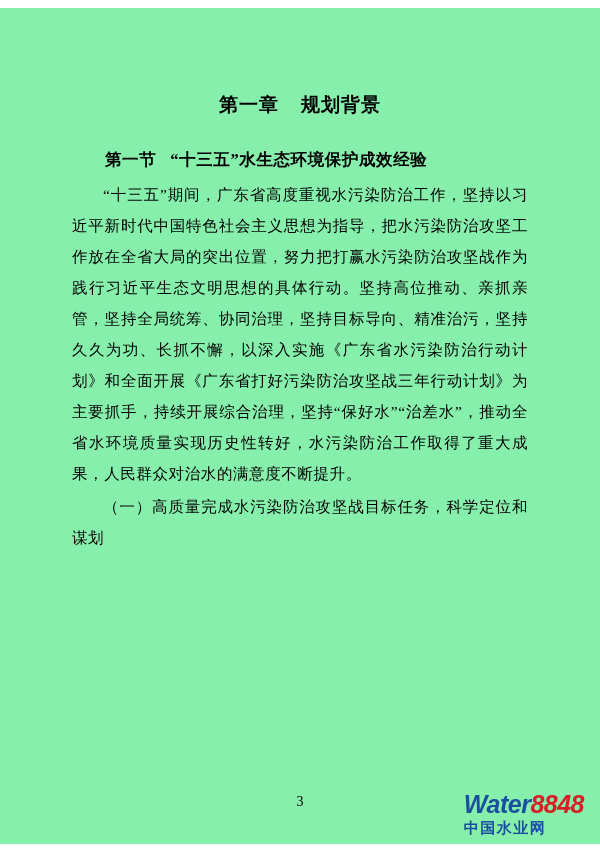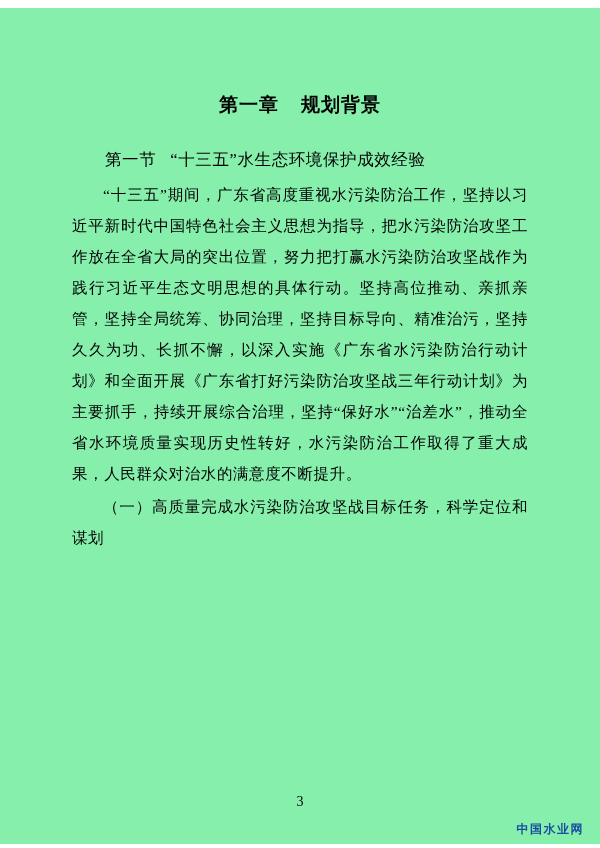--- a/index.html
+++ b/index.html
@@ -46,21 +46,21 @@
     font-size: 15.5px;
     line-height: 31px;
     text-align: justify;
     text-justify: inter-ideograph;
     margin: 0 0 2px 0;
     text-indent: 2em;
     letter-spacing: 0.6px;
   }
   .section-title {
     font-size: 16.5px;
-    font-weight: normal;
+    font-weight: bold;
     line-height: 31px;
     margin: 14px 0 4px 0;
     text-indent: 2em;
     letter-spacing: 0.6px;
   }
   .section-title .gap {
     display: inline-block;
     width: 14px;
   }
   .page-number {
@@ -89,21 +89,21 @@
   }
   .wm-water {
     color: #1a4fa0;
   }
   .wm-num {
     color: #d81f26;
   }
   .wm-line2 {
     font-family: "Liberation Sans", sans-serif;
     font-weight: bold;
-    font-size: 12px;
+    font-size: 15px;
     color: #1a4fa0;
     letter-spacing: 1.5px;
     margin-top: 2px;
     white-space: nowrap;
   }
 </style>
 </head>
 <body>
 
 <div class="page">
@@ -120,16 +120,19 @@
     </h2>
 
     <p class="para">“十三五”期间，广东省高度重视水污染防治工作，坚持以习近平新时代中国特色社会主义思想为指导，把水污染防治攻坚工作放在全省大局的突出位置，努力把打赢水污染防治攻坚战作为践行习近平生态文明思想的具体行动。坚持高位推动、亲抓亲管，坚持全局统筹、协同治理，坚持目标导向、精准治污，坚持久久为功、长抓不懈，以深入实施《广东省水污染防治行动计划》和全面开展《广东省打好污染防治攻坚战三年行动计划》为主要抓手，持续开展综合治理，坚持“保好水”“治差水”，推动全省水环境质量实现历史性转好，水污染防治工作取得了重大成果，人民群众对治水的满意度不断提升。</p>
     <p class="para">（一）高质量完成水污染防治攻坚战目标任务，科学定位和谋划</p>
 
   </div>
 
   <div class="page-number">3</div>
 
   <div class="watermark">
+    <div class="wm-line1">
+      <span class="wm-water">Water</span><span class="wm-num">8848</span>
+    </div>
     <div class="wm-line2">中国水业网</div>
   </div>
 
 </div>
 
 </body></html>

